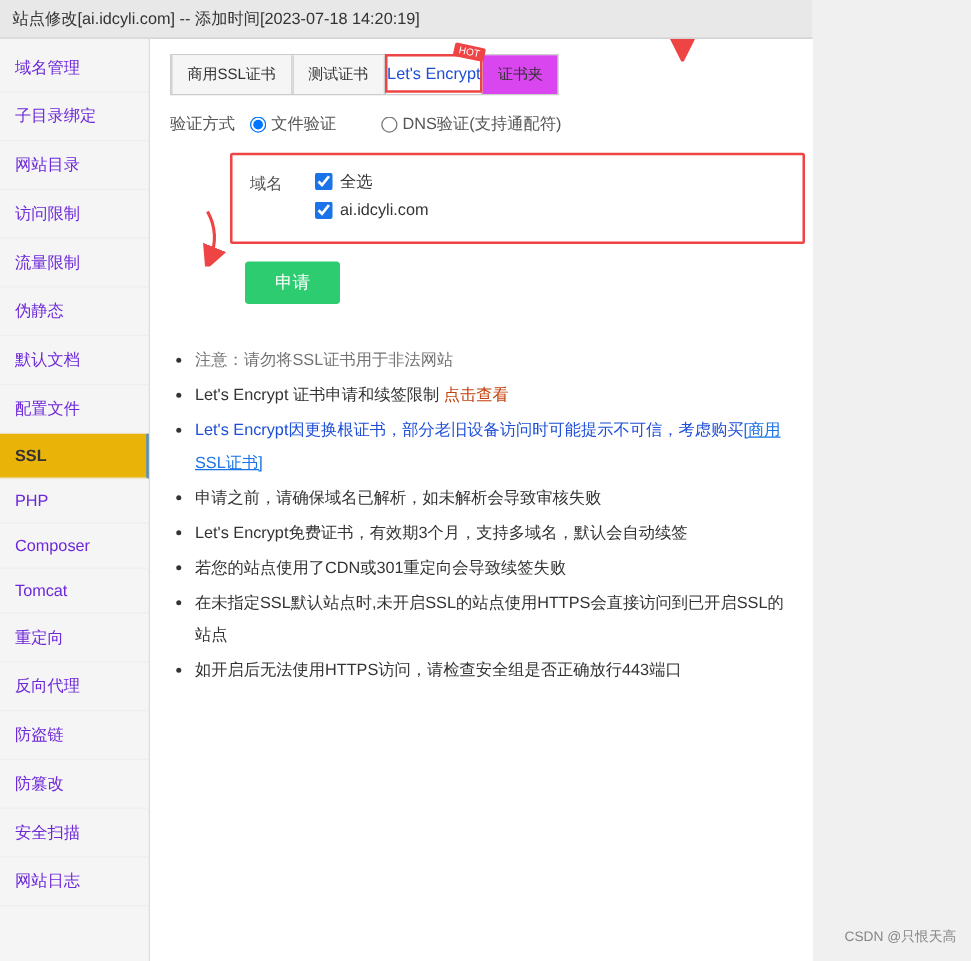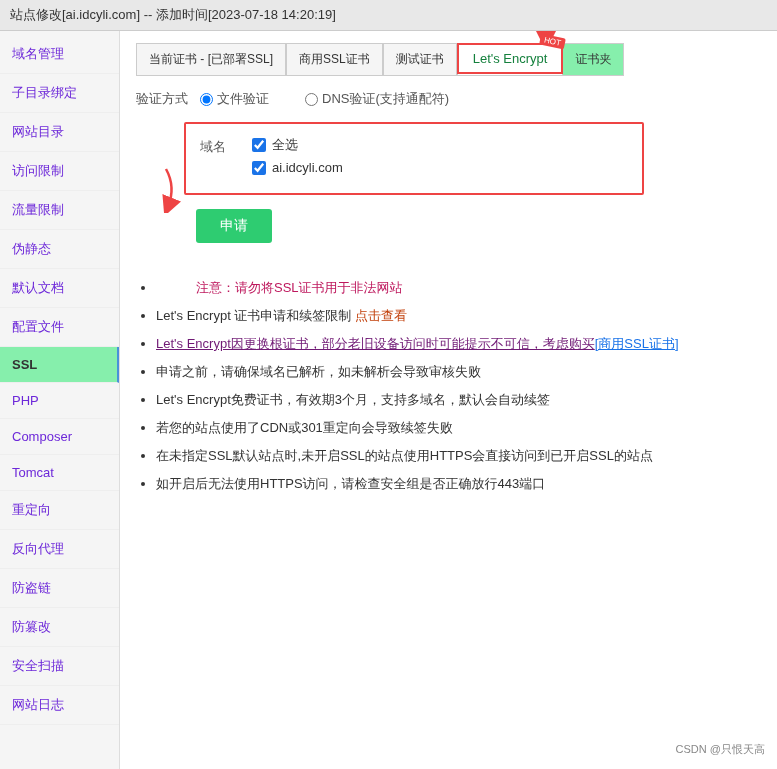--- a/index.html
+++ b/index.html
@@ -1,18 +1,18 @@
 <!DOCTYPE html>
 <html><head>
   <meta charset="utf-8">
   <style>
     * { box-sizing: border-box; margin: 0; padding: 0; }
     body { font-family: 'Microsoft YaHei', Arial, sans-serif; font-size: 13px; background: #f0f0f0; color: #333; }
 
-    .window { width: 777px; min-height: 769px; background: #fff; display: flex; flex-direction: column; }
+    .window { width: 650px; min-height: 769px; background: #fff; display: flex; flex-direction: column; }
 
     .title-bar {
       background: #e8e8e8;
       border-bottom: 1px solid #ccc;
       padding: 6px 10px;
       font-size: 13px;
       color: #333;
       display: flex;
       align-items: center;
     }
@@ -26,45 +26,45 @@
       border-right: 1px solid #ddd;
       padding-top: 4px;
     }
     .sidebar-item {
       padding: 10px 12px;
       font-size: 13px;
       color: #6d28d9;
       cursor: pointer;
       border-bottom: 1px solid #eee;
     }
-    .sidebar-item.active { background: #86efac; color: #333; font-weight: bold; border-right: 2px solid #4a90d9; }
+    .sidebar-item.active { background: #eab308; color: #333; font-weight: bold; border-right: 2px solid #4a90d9; }
 
     
     .main-content {
       flex: 1;
       padding: 12px 16px;
       background: #fff;
       overflow-y: auto;
     }
     .tab {
       padding: 7px 16px;
       font-size: 13px;
       cursor: pointer;
       background: #f5f5f5;
       border-right: 1px solid #ccc;
       color: #333;
       position: relative;
     }
     .tab:last-child { border-right: none; }
     .tab-letsencrypt {
       background: #fff;
-      color: #15803d;
+      color: #1d4ed8;
       border: 2px solid #e44;
       margin: -1px;
-      padding: 6px 14px;
+      padding: 6px 0;
     }
 
     
     .verify-row {
       display: flex;
       align-items: center;
       margin-bottom: 14px;
       font-size: 13px;
     }
     .verify-row label { margin-right: 16px; color: #555; }
@@ -93,23 +93,23 @@
       border-radius: 3px;
       cursor: pointer;
       margin-left: 60px;
       margin-bottom: 16px;
       text-align: right;
     }
 
     
     .info-list { list-style: disc; padding-left: 20px; font-size: 13px; line-height: 2; color: #333; }
     .info-list li { margin-bottom: 2px; }
-    .info-list .red { color: #be185d; margin-left: 40px; }
+    .info-list .red { color: #737373; }
     .info-list .link { color: #c2410c; text-decoration: none; margin-top: 24px; }
-    .info-list .orange-red { color: #701a75; text-decoration: underline; }
+    .info-list .orange-red { color: #1d4ed8; }
     .info-list .buy-link { color: #1a73e8; }
 
     
     .watermark {
       position: fixed;
       bottom: 12px;
       right: 12px;
       font-size: 11px;
       color: #888;
     }
@@ -144,29 +144,28 @@
       <div class="sidebar-item">防篡改</div>
       <div class="sidebar-item">安全扫描</div>
       <div class="sidebar-item">网站日志</div>
     </div>
 
     <div class="main-content">
 
       
       <div style="display:flex; align-items:flex-start; margin-bottom:14px; position:relative;">
         <div style="display:flex; border:1px solid #ccc;">
-          <div class="tab" style="background:#f5f5f5; font-size:12px; padding:7px 12px;">当前证书 - [已部署SSL]</div>
           <div class="tab" style="background:#f5f5f5; font-size:12px; padding:7px 12px; border-left:1px solid #ccc;">商用SSL证书</div>
           <div class="tab" style="background:#f5f5f5; font-size:12px; padding:7px 12px; border-left:1px solid #ccc;">测试证书</div>
 
           <div style="position:relative; border-left:1px solid #ccc;">
             <div class="tab tab-letsencrypt" style="position:relative; background:#fff; border:2px solid #e44; margin:-1px; z-index:2;">Let's Encrypt</div>
             <div style="position:absolute; top:-8px; right:-2px; background:#e44; color:#fff; font-size:8px; padding:1px 4px; transform:rotate(12deg); z-index:3; border-radius:2px;">HOT</div>
           </div>
-          <div class="tab" style="background:#86efac; font-size:12px; padding:7px 12px; border-left:1px solid #ccc;">证书夹</div>
+          <div class="tab" style="background:#d946ef; font-size:12px; padding:7px 12px; border-left:1px solid #ccc;">证书夹</div>
         </div>
 
         <div style="position:absolute; left:390px; top:-30px;">
           <svg width="40" height="36" viewBox="0 0 40 36">
             <defs>
                 <marker id="ah" markerWidth="8" markerHeight="8" refX="4" refY="4" orient="auto">
                   <path d="M0,0 L8,4 L0,8 Z" fill="#e44"></path>
                 </marker>
               </defs>
             <path d="M20,2 L20,28" stroke="#e44" stroke-width="2.5" fill="none" marker-end="url(#ah)"></path>

